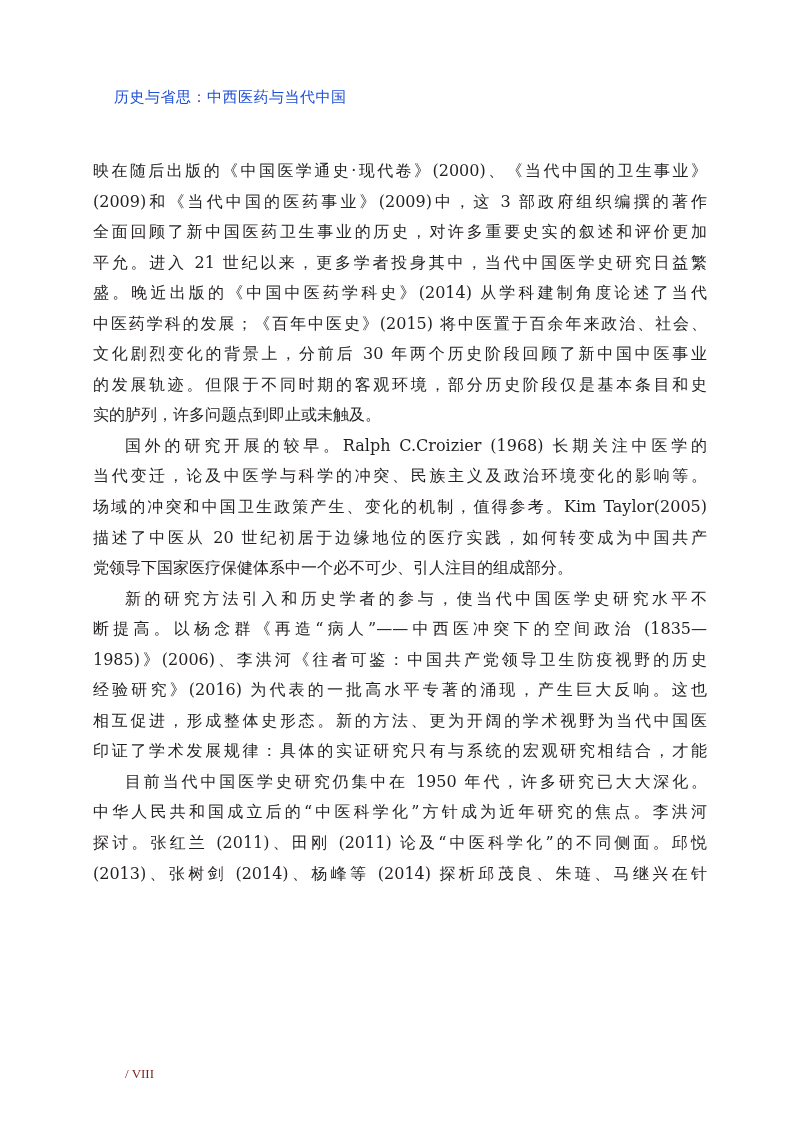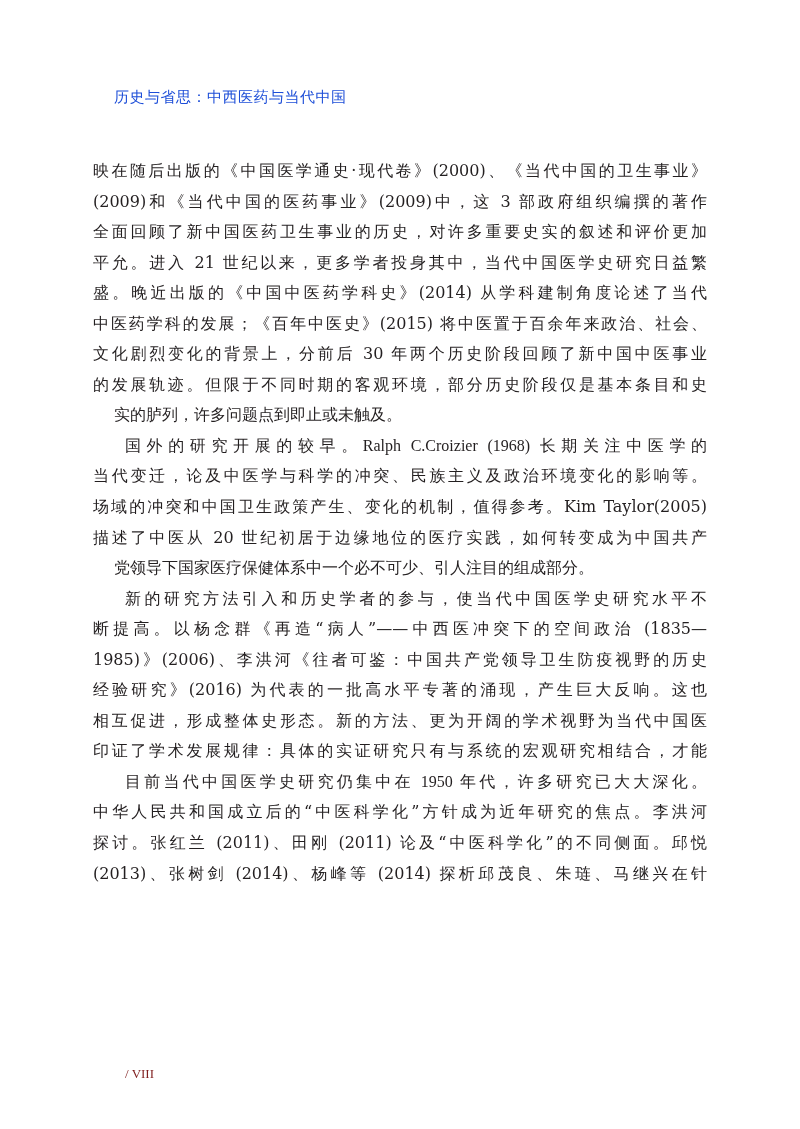--- a/index.html
+++ b/index.html
@@ -35,25 +35,23 @@
     height: 30.55px;
     line-height: 30.55px;
     font-size: 16px;
     white-space: nowrap;
     text-align: justify;
     text-align-last: justify;
     overflow: visible;
   }
   .line.last {
     text-align-last: left;
-    margin-left: 21px;
   }
   .line.indent {
     padding-left: 32px;
-    font-family: Liberation Serif, serif;
   }
   .page-number {
     position: absolute;
     left: 93px;
     top: 1066px;
     font-size: 13px;
     font-family: Liberation Serif, serif;
     color: #7f1d1d;
     white-space: nowrap;
     margin-left: 32px;

